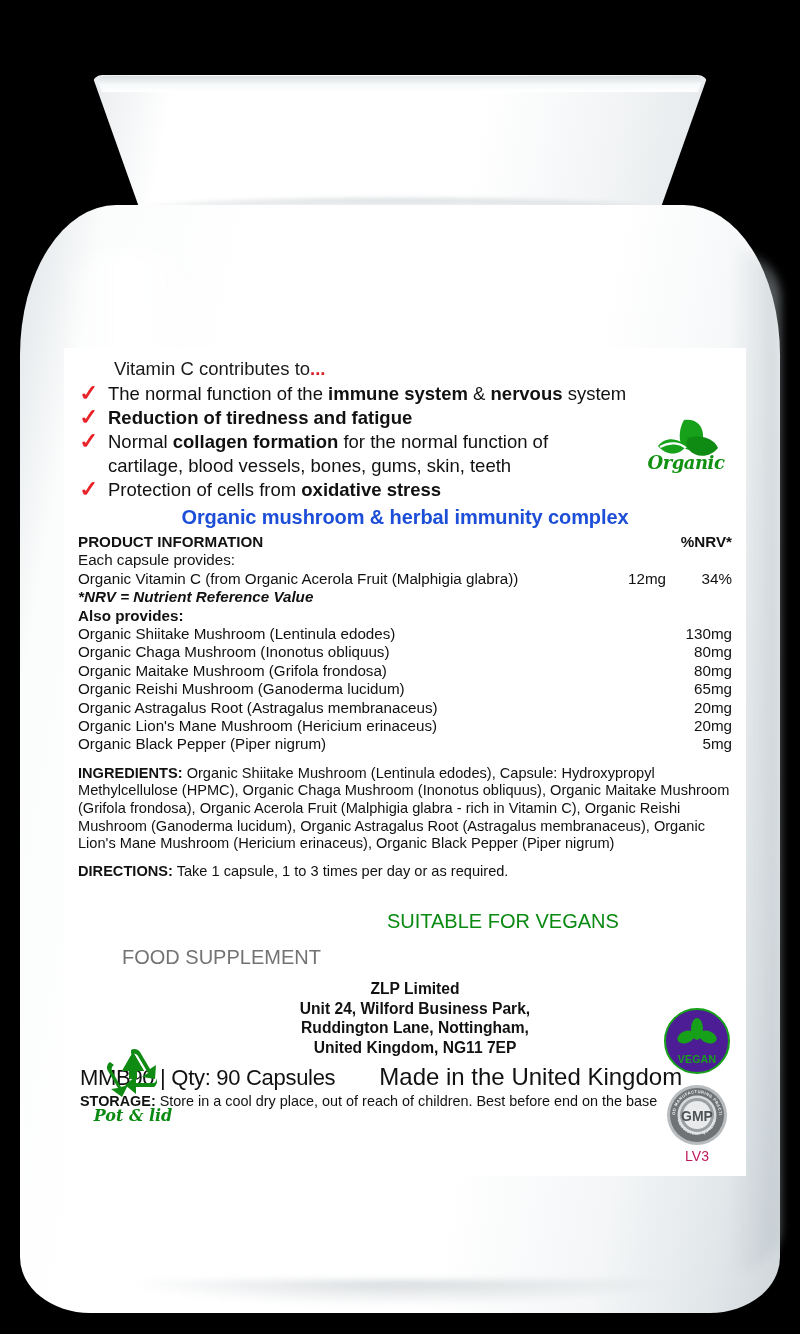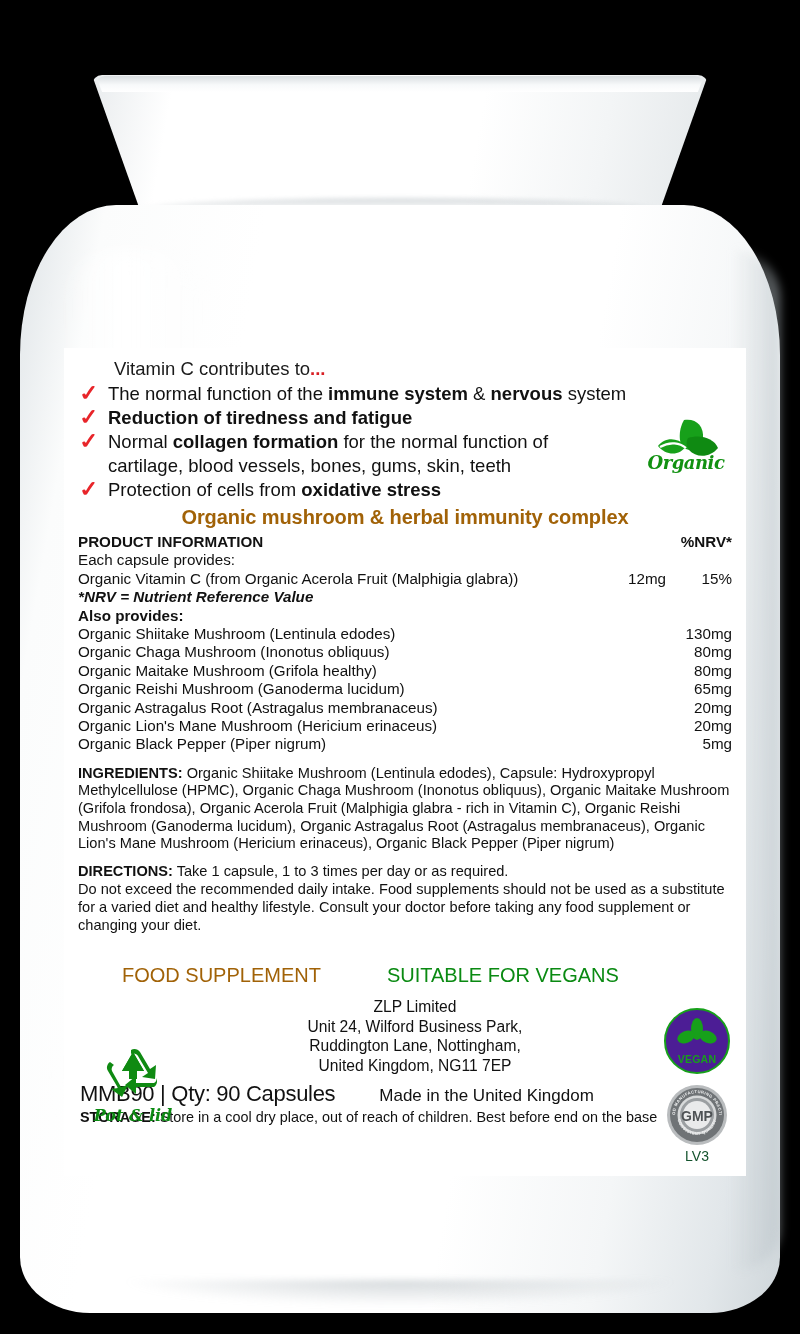--- a/index.html
+++ b/index.html
@@ -68,63 +68,63 @@
   .claim-cont{margin:0 0 1px 30px;font-size:18.5px;line-height:23px;}
 
   .organic-logo{position:absolute;right:-4px;top:62px;width:100px;height:78px;text-align:center;}
   .organic-logo .leaves{display:block;margin:0 auto;}
   .organic-logo .word{
     display:block;margin-top:-16px;font-family:"DejaVu Serif",serif;font-style:italic;
     font-weight:700;font-size:18px;color:#119111;letter-spacing:-.5px;
   }
 
   .tagline{
-    text-align:center;color:#a16207;font-weight:700;font-size:20px;
+    text-align:center;color:#1d4ed8;font-weight:700;font-size:20px;
     margin:5px 0 4px 0;letter-spacing:-.1px;
   }
 
   
   .pi{font-size:15.2px;line-height:18.4px;}
   .pi-row{display:flex;align-items:center;}
   .pi-name{flex:1 1 auto;white-space:nowrap;overflow:hidden;}
   .pi-amt{flex:0 0 86px;text-align:right;}
   .pi-nrv{flex:0 0 66px;text-align:right;}
   .pi-head{font-weight:700;}
   .pi-it{font-style:italic;font-weight:700;}
   .pi-b{font-weight:700;}
 
   
   .para{font-size:14.6px;line-height:17.6px;margin-top:11px;text-align:left;}
   .para b{font-weight:700;}
   .para.dir{margin-top:10px;}
 
   
   .fs-row{display:flex;justify-content:flex-start;gap:66px;margin:30px 0 0 44px;font-size:20px;}
-  .fs-left{color:#a16207;}
+  .fs-left{color:#737373;margin-top:36px;}
   .fs-right{color:#0a8a12;}
 
   .addr{
-    position:relative;text-align:center;font-weight:400;font-size:15.6px;
+    position:relative;text-align:center;font-weight:700;font-size:15.6px;
     line-height:19.5px;margin:10px 0 0 0;padding-left:20px;
   }
 
   .badges{position:absolute;right:6px;top:660px;width:86px;text-align:center;}
   .vegan-badge{width:62px;height:62px;border:2.5px solid #17a01a;border-radius:50%;
     margin:0 auto;position:relative;background:#4c1d95;}
   .vegan-word{position:absolute;left:0;right:0;bottom:7px;font-size:10.5px;font-weight:700;color:#17a01a;letter-spacing:.2px;}
   .gmp-badge{width:62px;height:62px;margin:10px auto 0 auto;position:relative;}
-  .lv3{font-size:14px;color:#14532d;margin-top:2px;}
+  .lv3{font-size:14px;color:#be185d;margin-top:2px;}
 
   .recycle{position:absolute;left:14px;top:700px;width:110px;text-align:center;}
   .recycle .word{font-family:"DejaVu Serif",serif;font-style:italic;font-weight:700;
     font-size:16px;color:#0b8a12;margin-top:-4px;}
 
   .sku-row{display:flex;align-items:baseline;margin:6px 0 0 2px;}
   .sku{font-weight:400;font-size:22px;letter-spacing:-.3px;}
-  .made{font-size:17px;margin-left:44px;}
+  .made{font-size:24px;margin-left:44px;}
   .storage{font-size:14.4px;margin:2px 0 0 2px;}
   .storage b{font-weight:700;}
 </style>
 </head>
 <body>
 
 <div id="stage">
 
   <div class="cap"></div>
   <div class="cap-lip"></div>
@@ -179,39 +179,39 @@
         <span class="pi-name pi-head">PRODUCT INFORMATION</span>
         <span class="pi-amt"></span>
         <span class="pi-nrv pi-head">%NRV*</span>
       </div>
       <div class="pi-row">
         <span class="pi-name">Each capsule provides:</span>
       </div>
       <div class="pi-row">
         <span class="pi-name">Organic Vitamin C (from Organic Acerola Fruit (Malphigia glabra))</span>
         <span class="pi-amt">12mg</span>
-        <span class="pi-nrv">15%</span>
+        <span class="pi-nrv">34%</span>
       </div>
       <div class="pi-row">
         <span class="pi-name pi-it">*NRV = Nutrient Reference Value</span>
       </div>
       <div class="pi-row">
         <span class="pi-name pi-b">Also provides:</span>
       </div>
 
       <div class="pi-row">
         <span class="pi-name">Organic Shiitake Mushroom (Lentinula edodes)</span>
         <span class="pi-nrv">130mg</span>
       </div>
       <div class="pi-row">
         <span class="pi-name">Organic Chaga Mushroom (Inonotus obliquus)</span>
         <span class="pi-nrv">80mg</span>
       </div>
       <div class="pi-row">
-        <span class="pi-name">Organic Maitake Mushroom (Grifola healthy)</span>
+        <span class="pi-name">Organic Maitake Mushroom (Grifola frondosa)</span>
         <span class="pi-nrv">80mg</span>
       </div>
       <div class="pi-row">
         <span class="pi-name">Organic Reishi Mushroom (Ganoderma lucidum)</span>
         <span class="pi-nrv">65mg</span>
       </div>
       <div class="pi-row">
         <span class="pi-name">Organic Astragalus Root (Astragalus membranaceus)</span>
         <span class="pi-nrv">20mg</span>
       </div>
@@ -221,21 +221,20 @@
       </div>
       <div class="pi-row">
         <span class="pi-name">Organic Black Pepper (Piper nigrum)</span>
         <span class="pi-nrv">5mg</span>
       </div>
     </div>
 
     <div class="para"><b>INGREDIENTS:</b><span> Organic Shiitake Mushroom (Lentinula edodes), Capsule: Hydroxypropyl Methylcellulose (HPMC), Organic Chaga Mushroom (Inonotus obliquus), Organic Maitake Mushroom (Grifola frondosa), Organic Acerola Fruit (Malphigia glabra - rich in Vitamin C), Organic Reishi Mushroom (Ganoderma lucidum), Organic Astragalus Root (Astragalus membranaceus), Organic Lion's Mane Mushroom (Hericium erinaceus), Organic Black Pepper (Piper nigrum)</span></div>
 
     <div class="para dir"><b>DIRECTIONS:</b><span> Take 1 capsule, 1 to 3 times per day or as required.</span></div>
-    <div class="para" style="margin-top:1px">Do not exceed the recommended daily intake. Food supplements should not be used as a substitute for a varied diet and healthy lifestyle. Consult your doctor before taking any food supplement or changing your diet.</div>
 
     <div class="fs-row">
       <span class="fs-left">FOOD SUPPLEMENT</span>
       <span class="fs-right">SUITABLE FOR VEGANS</span>
     </div>
 
     <div class="addr">
       <div>ZLP Limited</div>
       <div>Unit 24, Wilford Business Park,</div>
       <div>Ruddington Lane, Nottingham,</div>

